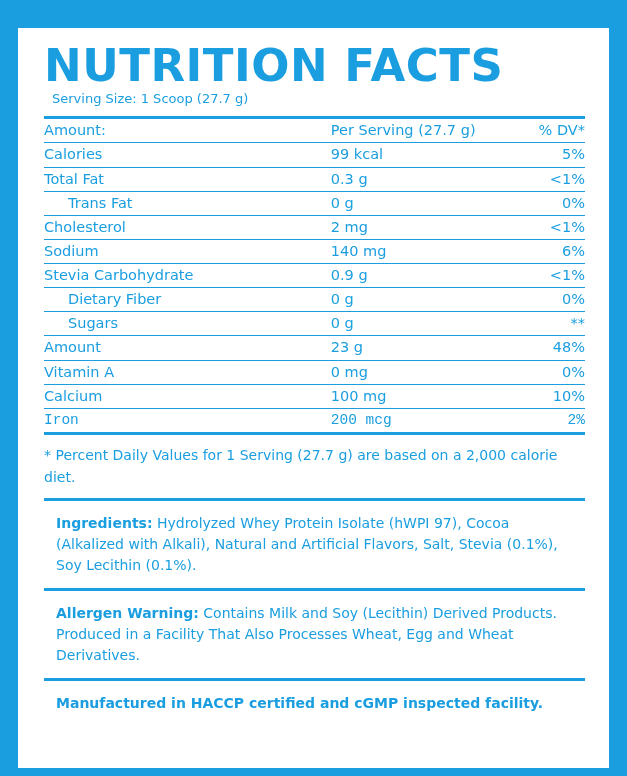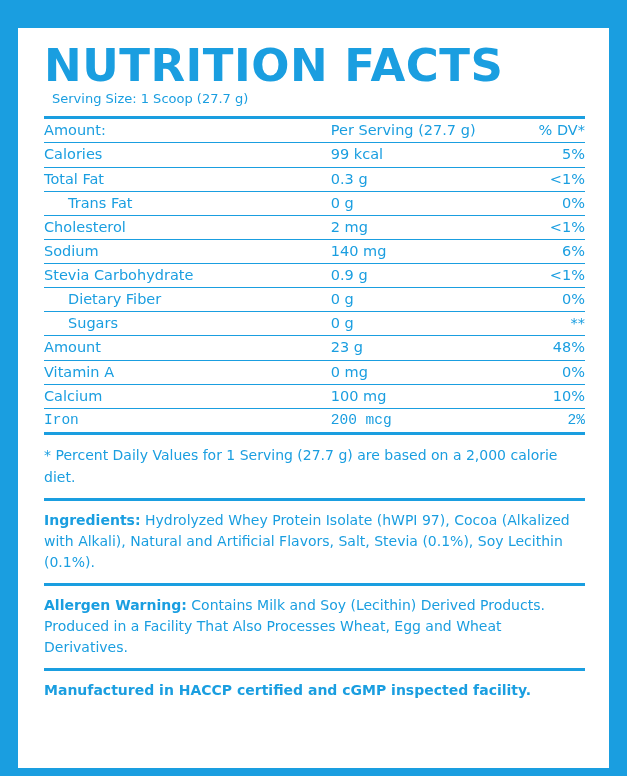--- a/index.html
+++ b/index.html
@@ -76,21 +76,21 @@
   }
   .rule-thick {
     height: 3px;
     background: #1a9ee0;
     margin: 10px 0 9px 0;
   }
   .block {
     font-size: 14px;
     line-height: 1.5;
     color: #1a9ee0;
-    margin: 0;
+    margin: 12px;
   }
   .block b { font-weight: bold; }
   .bold-line { font-weight: bold; }
 </style>
 </head>
 <body>
 
 <div class="panel">
   <div class="inner">
 

